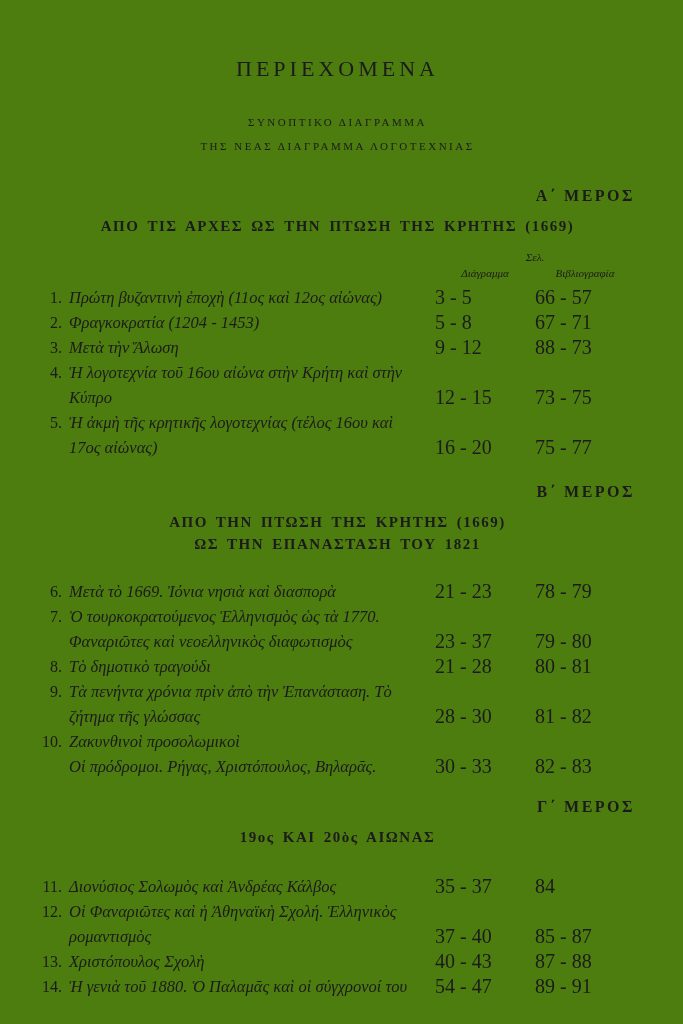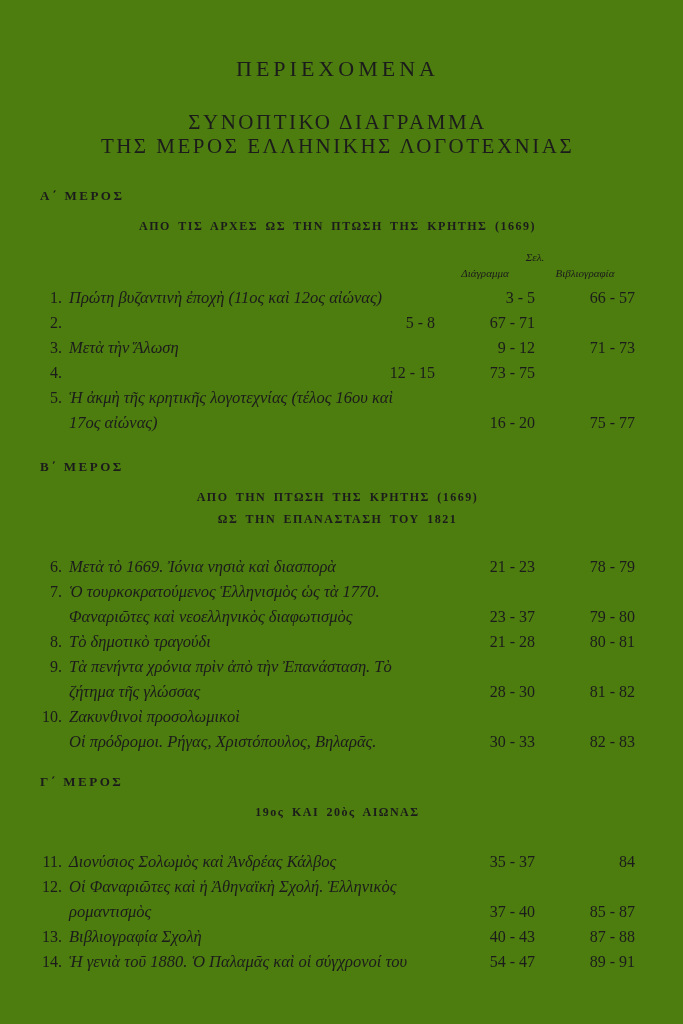--- a/index.html
+++ b/index.html
@@ -16,39 +16,39 @@
   .doc-title{
     text-align:center;
     font-size:22px;
     font-weight:normal;
     letter-spacing:4px;
     line-height:26px;
     margin:0;
   }
   .doc-subtitle{
     text-align:center;
-    font-size:21px;
+    font-size:11px;
     letter-spacing:2.5px;
     line-height:24px;
     margin-top:28px;
   }
   .section{margin:0;}
   .section-heading{
-    text-align:left;
-    font-size:13px;
+    text-align:right;
+    font-size:16px;
     font-weight:bold;
     letter-spacing:2.5px;
     line-height:18px;
   }
   .sec-a .section-heading{margin-top:29px;}
   .sec-b .section-heading{margin-top:23px;}
   .sec-c .section-heading{margin-top:19px;}
   .section-subheading{
     text-align:center;
-    font-size:12px;
+    font-size:15px;
     font-weight:bold;
     letter-spacing:1.5px;
     word-spacing:3px;
     line-height:22px;
     margin-top:10px;
   }
   .sub-line{display:block;}
   .sub-line:empty{display:none;}
   .pages-header{
     display:grid;
@@ -78,37 +78,37 @@
   }
   .toc-title{
     padding-left:7px;
     font-style:italic;
     white-space:nowrap;
     overflow:visible;
   }
   .t-line{display:block;}
   .t-line:empty{display:none;}
   .toc-diag,.toc-bib{
-    text-align:right;
+    text-align:left;
     align-self:end;
-    font-size:16px;
+    font-size:20px;
     white-space:nowrap;
     font-style:normal;
   }
 </style>
 </head>
 <body>
 
 <div class="page">
 
   <h1 class="doc-title">ΠΕΡΙΕΧΟΜΕΝΑ</h1>
 
   <div class="doc-subtitle">
     <span class="sub-line">ΣΥΝΟΠΤΙΚΟ ΔΙΑΓΡΑΜΜΑ</span>
-    <span class="sub-line">ΤΗΣ ΜΕΡΟΣ ΕΛΛΗΝΙΚΗΣ ΛΟΓΟΤΕΧΝΙΑΣ</span>
+    <span class="sub-line">ΤΗΣ ΝΕΑΣ ΔΙΑΓΡΑΜΜΑ ΛΟΓΟΤΕΧΝΙΑΣ</span>
   </div>
 
   <div class="section sec-a">
     <div class="section-heading">Α΄ ΜΕΡΟΣ</div>
     <div class="section-subheading">
       <span class="sub-line">ΑΠΟ ΤΙΣ ΑΡΧΕΣ ΩΣ ΤΗΝ ΠΤΩΣΗ ΤΗΣ ΚΡΗΤΗΣ (1669)</span>
     </div>
 
     <div class="pages-header">
       <div class="ph-sel">Σελ.</div>
@@ -120,33 +120,40 @@
       <div class="toc-row">
         <span class="toc-num">1.</span>
         <span class="toc-title">
             <span class="t-line">Πρώτη βυζαντινὴ ἐποχὴ (11ος καὶ 12ος αἰώνας)</span>
           </span>
         <span class="toc-diag">3 -  5</span>
         <span class="toc-bib">66 - 57</span>
       </div>
       <div class="toc-row">
         <span class="toc-num">2.</span>
+        <span class="toc-title">
+            <span class="t-line">Φραγκοκρατία (1204 - 1453)</span>
+          </span>
         <span class="toc-diag">5 -  8</span>
         <span class="toc-bib">67 - 71</span>
       </div>
       <div class="toc-row">
         <span class="toc-num">3.</span>
         <span class="toc-title">
             <span class="t-line">Μετὰ τὴν Ἅλωση</span>
           </span>
         <span class="toc-diag">9 - 12</span>
-        <span class="toc-bib">71 - 73</span>
+        <span class="toc-bib">88 - 73</span>
       </div>
       <div class="toc-row">
         <span class="toc-num">4.</span>
+        <span class="toc-title">
+            <span class="t-line">Ἡ λογοτεχνία τοῦ 16ου αἰώνα στὴν Κρήτη καὶ στὴν</span>
+            <span class="t-line">Κύπρο</span>
+          </span>
         <span class="toc-diag">12 - 15</span>
         <span class="toc-bib">73 - 75</span>
       </div>
       <div class="toc-row">
         <span class="toc-num">5.</span>
         <span class="toc-title">
             <span class="t-line">Ἡ ἀκμὴ τῆς κρητικῆς λογοτεχνίας (τέλος 16ου καὶ</span>
             <span class="t-line">17ος  αἰώνας)</span>
           </span>
         <span class="toc-diag">16 - 20</span>
@@ -229,21 +236,21 @@
         <span class="toc-title">
             <span class="t-line">Οἱ Φαναριῶτες καὶ ἡ Ἀθηναϊκὴ Σχολή. Ἑλληνικὸς</span>
             <span class="t-line">ρομαντισμὸς</span>
           </span>
         <span class="toc-diag">37 - 40</span>
         <span class="toc-bib">85 - 87</span>
       </div>
       <div class="toc-row">
         <span class="toc-num">13.</span>
         <span class="toc-title">
-            <span class="t-line">Βιβλιογραφία Σχολὴ</span>
+            <span class="t-line">Χριστόπουλος Σχολὴ</span>
           </span>
         <span class="toc-diag">40 - 43</span>
         <span class="toc-bib">87 - 88</span>
       </div>
       <div class="toc-row">
         <span class="toc-num">14.</span>
         <span class="toc-title">
             <span class="t-line">Ἡ γενιὰ τοῦ 1880. Ὁ Παλαμᾶς καὶ οἱ σύγχρονοί του</span>
           </span>
         <span class="toc-diag">54 - 47</span>

